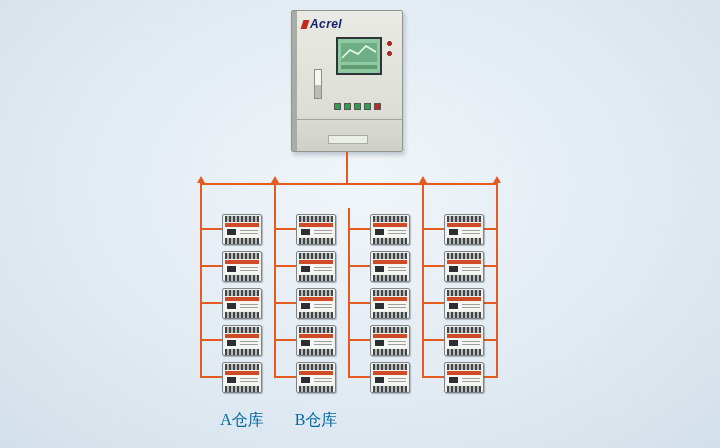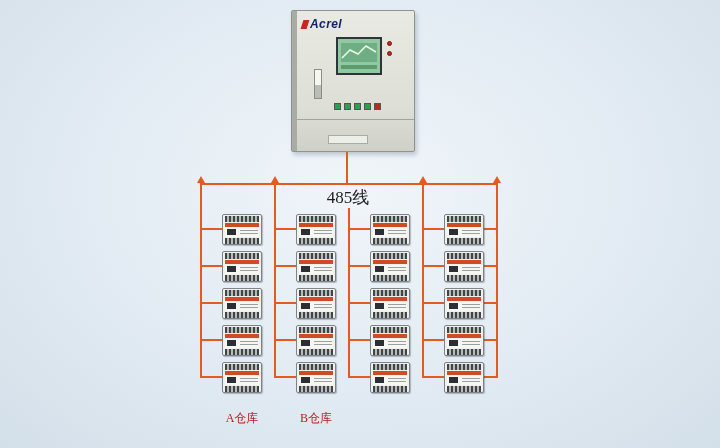--- a/index.html
+++ b/index.html
@@ -5,21 +5,21 @@
   html, body { margin: 0; padding: 0; }
   body {
     width: 720px; height: 448px; overflow: hidden;
     font-family: "Liberation Sans", sans-serif;
     background: radial-gradient(ellipse at 50% 42%, #f0f5f9 0%, #e2ebf3 55%, #d3dfe9 100%);
   }
   #diagram { position: relative; width: 720px; height: 448px; }
 
   
   .cabinet {
-    position: absolute; left: 291px; top: 10px; width: 124px; height: 142px;
+    position: absolute; left: 291px; top: 10px; width: 112px; height: 142px;
     background: linear-gradient(180deg, #e9eae3 0%, #dddfd6 70%, #cfd1c9 100%);
     border: 1px solid #8f948f; border-radius: 2px;
     box-shadow: 2px 3px 4px rgba(70,90,110,.28);
     box-sizing: border-box;
   }
   .cab-left-edge { position: absolute; left: 0; top: 0; width: 5px; height: 100%; background: #a8aca4; }
   .cab-brand { position: absolute; left: 10px; top: 6px; display: flex; align-items: center; gap: 2px; }
   .brand-mark { width: 6px; height: 9px; background: #c22a1e; transform: skewX(-18deg); }
   .brand-text { font-style: italic; font-weight: bold; font-size: 12px; color: #15236b; letter-spacing: .4px; }
   .cab-screen {
@@ -72,21 +72,21 @@
   }
   .dev-band { height: 4px; margin: 1px 2px; background: var(--band-color, #cf4a26); }
   .dev-face { position: relative; height: 9px; margin: 0 2px; background: #f6f6f2; }
   .dev-display { position: absolute; left: 2px; top: 1px; width: 9px; height: 6px; background: #2b2f33; }
   .dev-lines {
     position: absolute; left: 15px; top: 2px; width: 18px; height: 5px;
     background: repeating-linear-gradient(180deg, #9aa0a0 0 1px, transparent 1px 3px);
   }
   .col-label {
     position: absolute; width: 80px; text-align: center;
-    font-family: "Liberation Serif", serif; font-size: 12px; color: #b91c1c;
+    font-family: "Liberation Serif", serif; font-size: 16px; color: #0369a1;
   }
 </style>
 </head>
 <body>
 
 <div id="diagram">
 
   <div class="cabinet">
     <div class="cab-left-edge"></div>
     <div class="cab-brand">
@@ -113,21 +113,20 @@
       <span class="pbtn g"></span>
       <span class="pbtn r"></span>
     </div>
     <div class="cab-seam"></div>
     <div class="cab-plate"></div>
   </div>
 
   <div class="vline" style="left:346px; top:152px; height:31px;"></div>
 
   <div class="hline" style="left:200px; top:183px; width:298px;"></div>
-  <div class="bus-label">485线</div>
 
   <div id="columns">
       <div class="col-group">
         <div class="vline" style="left: 200px; top: 183px; height: 194px;"></div>
         <div class="arrow-up" style="left: 197px; top: 176px;"></div>
         <div class="stub" style="left: 200px; top: 228px; width: 22px;"></div>
         <div class="device" style="left: 222px; top: 214px;">
           <div class="dev-terminals"></div>
           <div class="dev-band"></div>
           <div class="dev-face">

